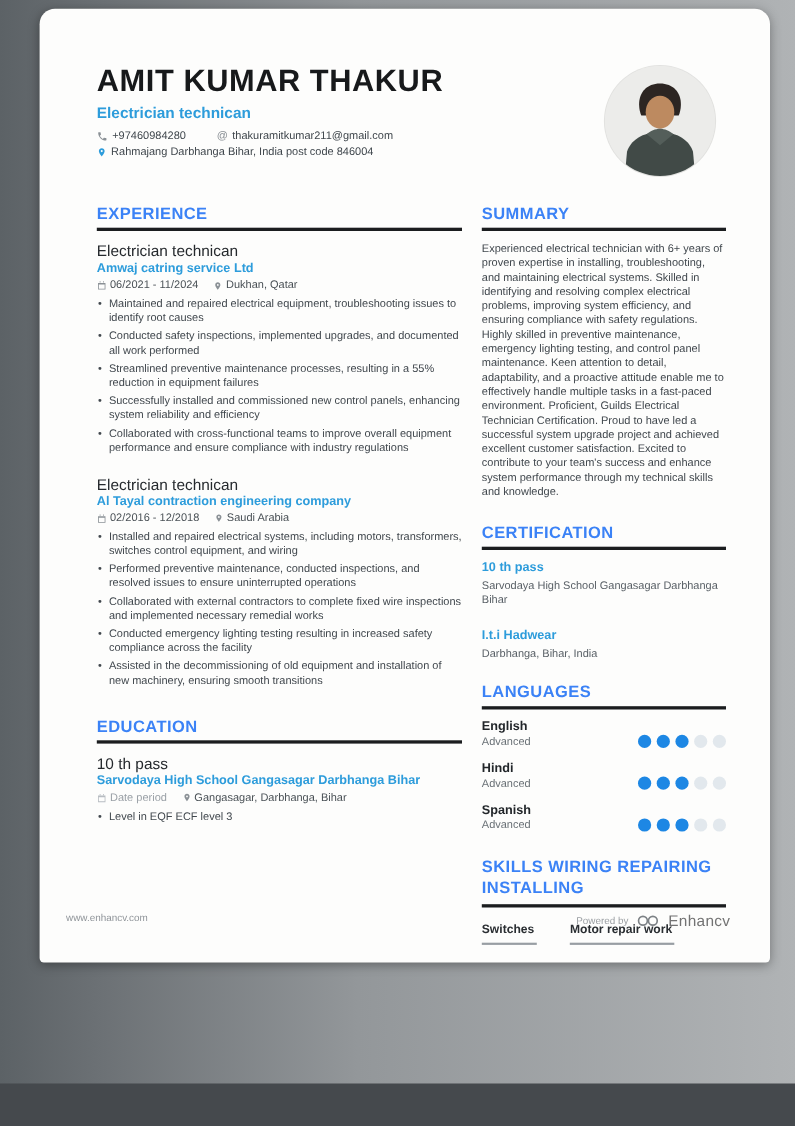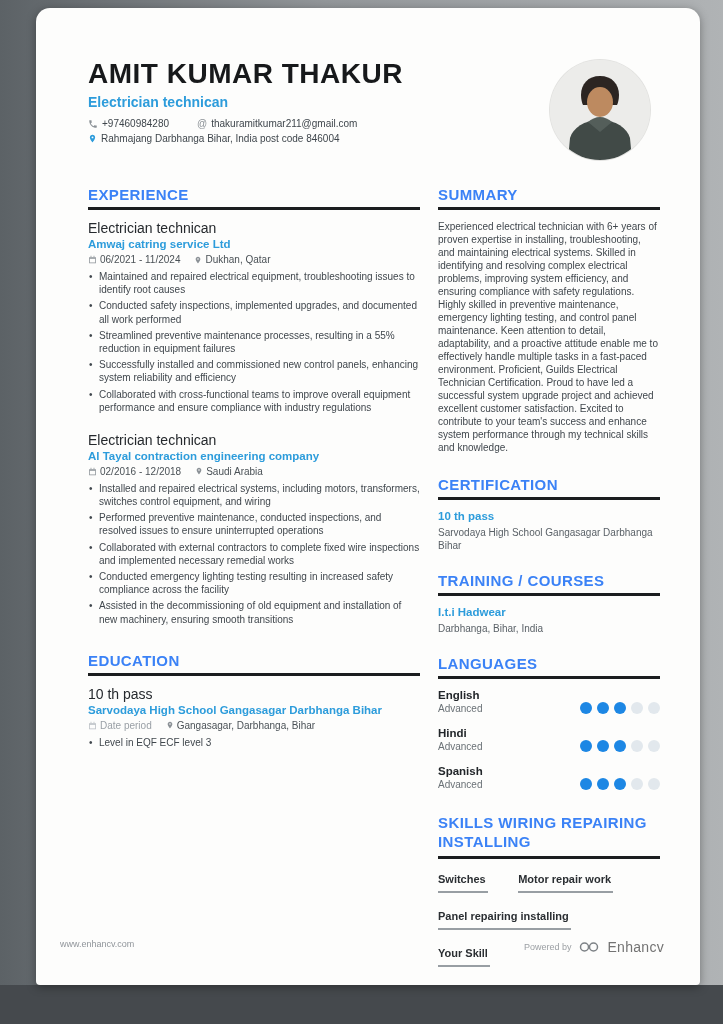--- a/index.html
+++ b/index.html
@@ -3,21 +3,21 @@
 <meta charset="utf-8">
 <style>
   html,body{margin:0;padding:0;}
   body{
     width:723px;height:1024px;position:relative;overflow:hidden;
     font-family:"Liberation Sans",sans-serif;
     background:linear-gradient(90deg,#5c6266 0%,#6b7074 12%,#93979a 45%,#b0b3b5 100%);
   }
   .bottom-band{position:absolute;left:0;right:0;top:985px;height:39px;background:#45494d;}
   .page{
-    position:absolute;left:36px;top:8px;width:664px;height:977px;
+    position:absolute;left:36px;top:8px;width:664px;height:867px;
     background:#fdfdfc;border-radius:14px 14px 4px 4px;
     box-shadow:0 2px 10px rgba(0,0,0,.35);
     box-sizing:border-box;padding:44px 40px 0 52px;overflow:hidden;
   }
   
   .hdr{display:flex;align-items:flex-start;}
   .hdr-left{flex:1;min-width:0;}
   .name{font-size:28px;font-weight:bold;letter-spacing:.5px;color:#17191b;margin:6px 0 4px;}
   .job-title{font-size:14px;font-weight:bold;color:var(--accent);margin-bottom:8px;}
   .contact-line{display:flex;align-items:center;gap:28px;font-size:10px;color:#3f464c;margin-bottom:4px;}
@@ -213,21 +213,20 @@
     </div>
 
     <div class="col-r">
       <div class="sec-head">SUMMARY</div>
       <div class="summary-text">Experienced electrical technician with 6+ years of proven expertise in installing, troubleshooting, and maintaining electrical systems. Skilled in identifying and resolving complex electrical problems, improving system efficiency, and ensuring compliance with safety regulations. Highly skilled in preventive maintenance, emergency lighting testing, and control panel maintenance. Keen attention to detail, adaptability, and a proactive attitude enable me to effectively handle multiple tasks in a fast-paced environment. Proficient, Guilds Electrical Technician Certification. Proud to have led a successful system upgrade project and achieved excellent customer satisfaction. Excited to contribute to your team's success and enhance system performance through my technical skills and knowledge.</div>
 
       <div class="sec-head">CERTIFICATION</div>
       <div class="sub-title">10 th pass</div>
       <div class="sub-caption">Sarvodaya High School Gangasagar Darbhanga Bihar</div>
 
-      <div class="sec-head">TRAINING / COURSES</div>
       <div class="sub-title">I.t.i Hadwear</div>
       <div class="sub-caption">Darbhanga, Bihar, India</div>
 
       <div class="sec-head">LANGUAGES</div>
       <div class="lang-row">
         <div>
           <div class="lang-name">English</div>
           <div class="lang-level">Advanced</div>
         </div>
         <div class="dots">

